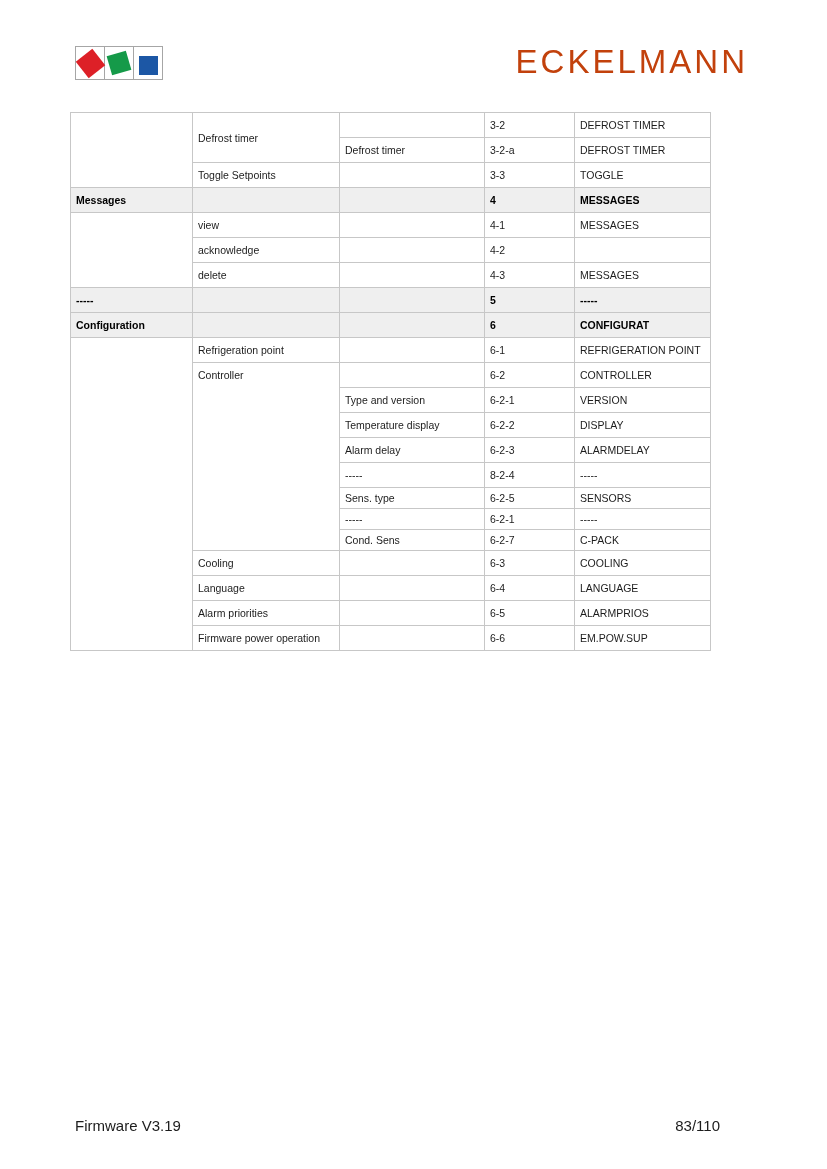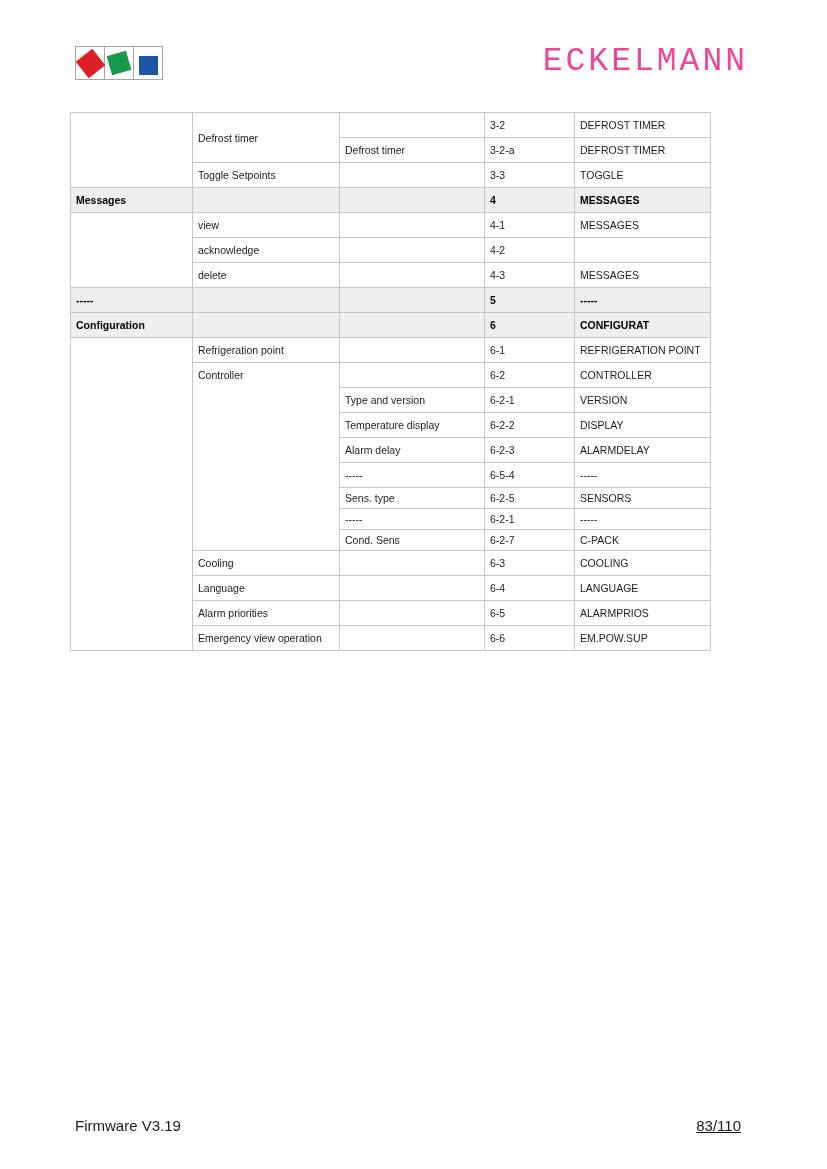--- a/index.html
+++ b/index.html
@@ -71,39 +71,39 @@
   tr.section td {
     background: #efefef;
     font-weight: bold;
     color: #000000;
   }
 
   
   .footer { position: absolute; left: 0; right: 0; top: 1117px; height: 16px; font-size: 15px; }
   .footer .f-left   { position: absolute; left: 75px; }
   .footer .f-center { position: absolute; left: 0; right: 0; text-align: center; }
-  .footer .f-right  { position: absolute; right: 86px; text-decoration: underline; }
+  .footer .f-right  { position: absolute; right: 107px; }
 </style>
 </head>
 <body>
 
 <div class="page">
 
   <div class="logo">
     <div class="logo-cell">
       <span class="sq sq-red" style="background-color: rgb(221, 32, 39);"></span>
     </div>
     <div class="logo-cell">
       <span class="sq sq-green" style="background-color: rgb(21, 154, 73);"></span>
     </div>
     <div class="logo-cell">
       <span class="sq sq-blue" style="background-color: rgb(28, 87, 165);"></span>
     </div>
   </div>
-  <div class="wordmark" style="color: #ec4899; font-family: Liberation Mono, monospace;">ECKELMANN</div>
+  <div class="wordmark" style="color: #c2410c;">ECKELMANN</div>
 
   <table class="menu">
     <colgroup>
       <col style="width:122px">
         <col style="width:147px">
         <col style="width:145px">
       <col style="width:90px">
         <col style="width:136px">
     </colgroup>
     <tbody>
@@ -188,21 +188,21 @@
         <td>6-2-2</td>
         <td>DISPLAY</td>
       </tr>
       <tr>
         <td>Alarm delay</td>
         <td>6-2-3</td>
         <td>ALARMDELAY</td>
       </tr>
       <tr>
         <td>-----</td>
-        <td>6-5-4</td>
+        <td>8-2-4</td>
         <td>-----</td>
       </tr>
       <tr class="short">
         <td>Sens. type</td>
         <td>6-2-5</td>
         <td>SENSORS</td>
       </tr>
       <tr class="short">
         <td>-----</td>
         <td>6-2-1</td>
@@ -225,21 +225,21 @@
         <td>6-4</td>
         <td>LANGUAGE</td>
       </tr>
       <tr>
         <td>Alarm priorities</td>
         <td></td>
         <td>6-5</td>
         <td>ALARMPRIOS</td>
       </tr>
       <tr>
-        <td>Emergency view operation</td>
+        <td>Firmware power operation</td>
         <td></td>
         <td>6-6</td>
         <td>EM.POW.SUP</td>
       </tr>
     </tbody>
   </table>
 
   <div class="footer">
     <span class="f-left">Firmware V3.19</span>
     <span class="f-right">83/110</span>

